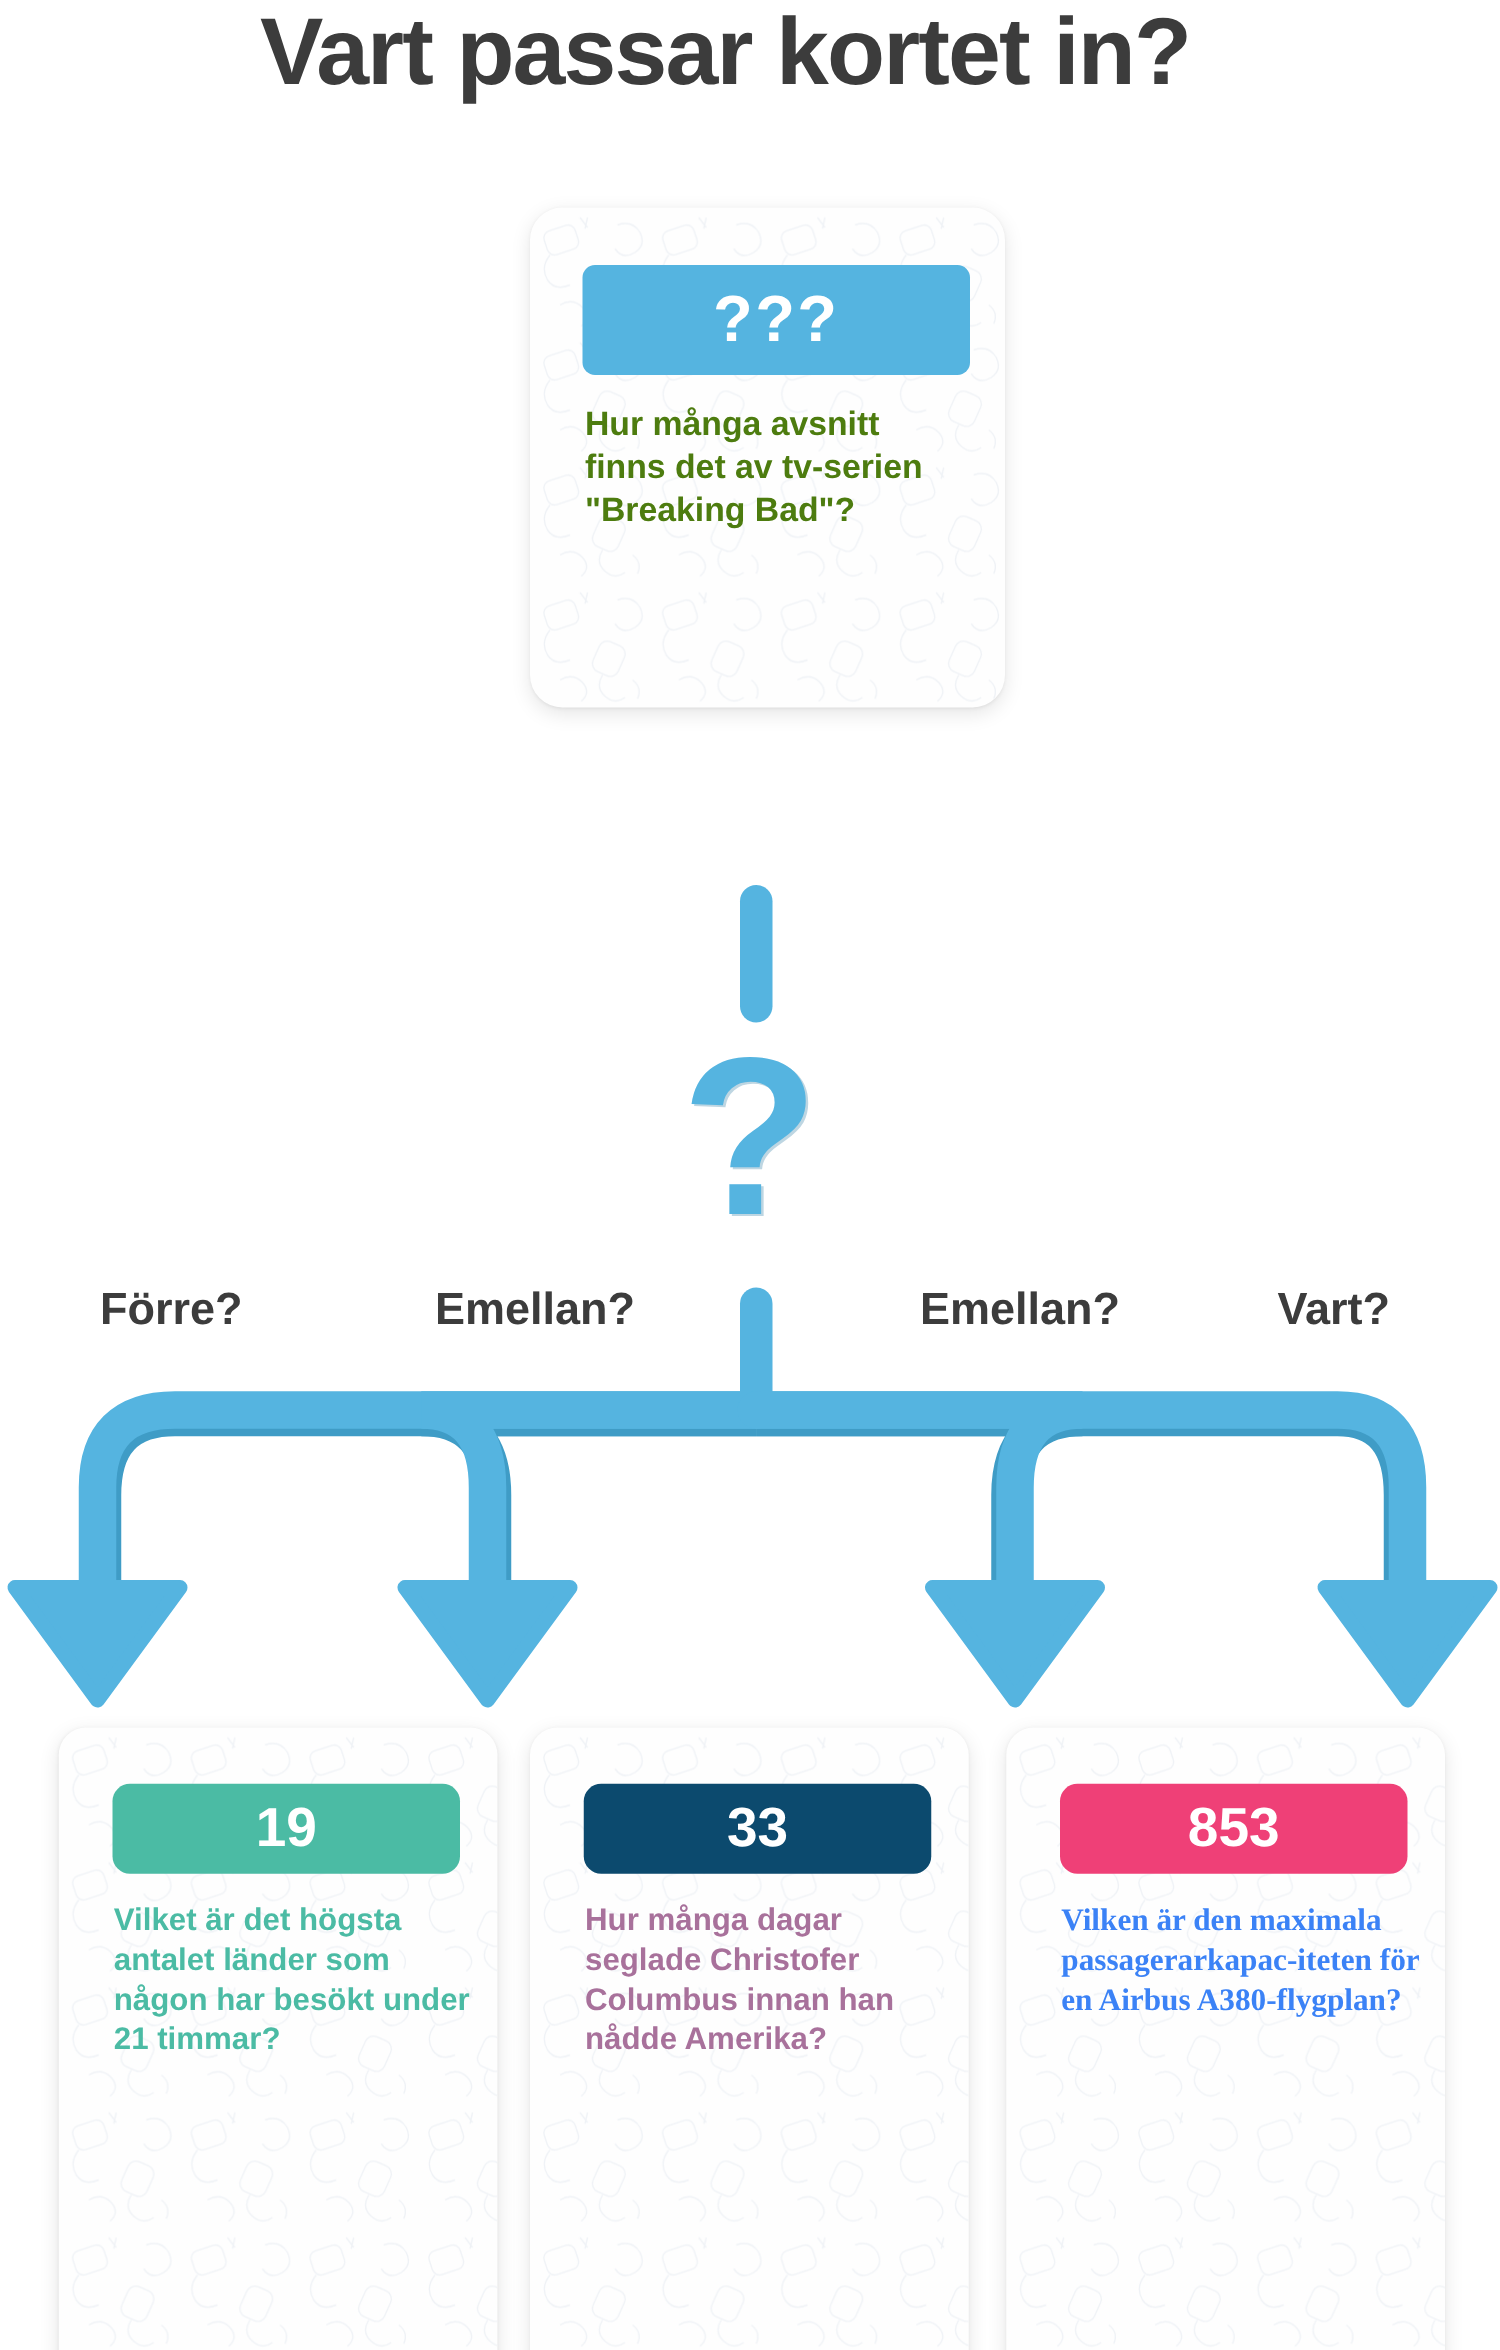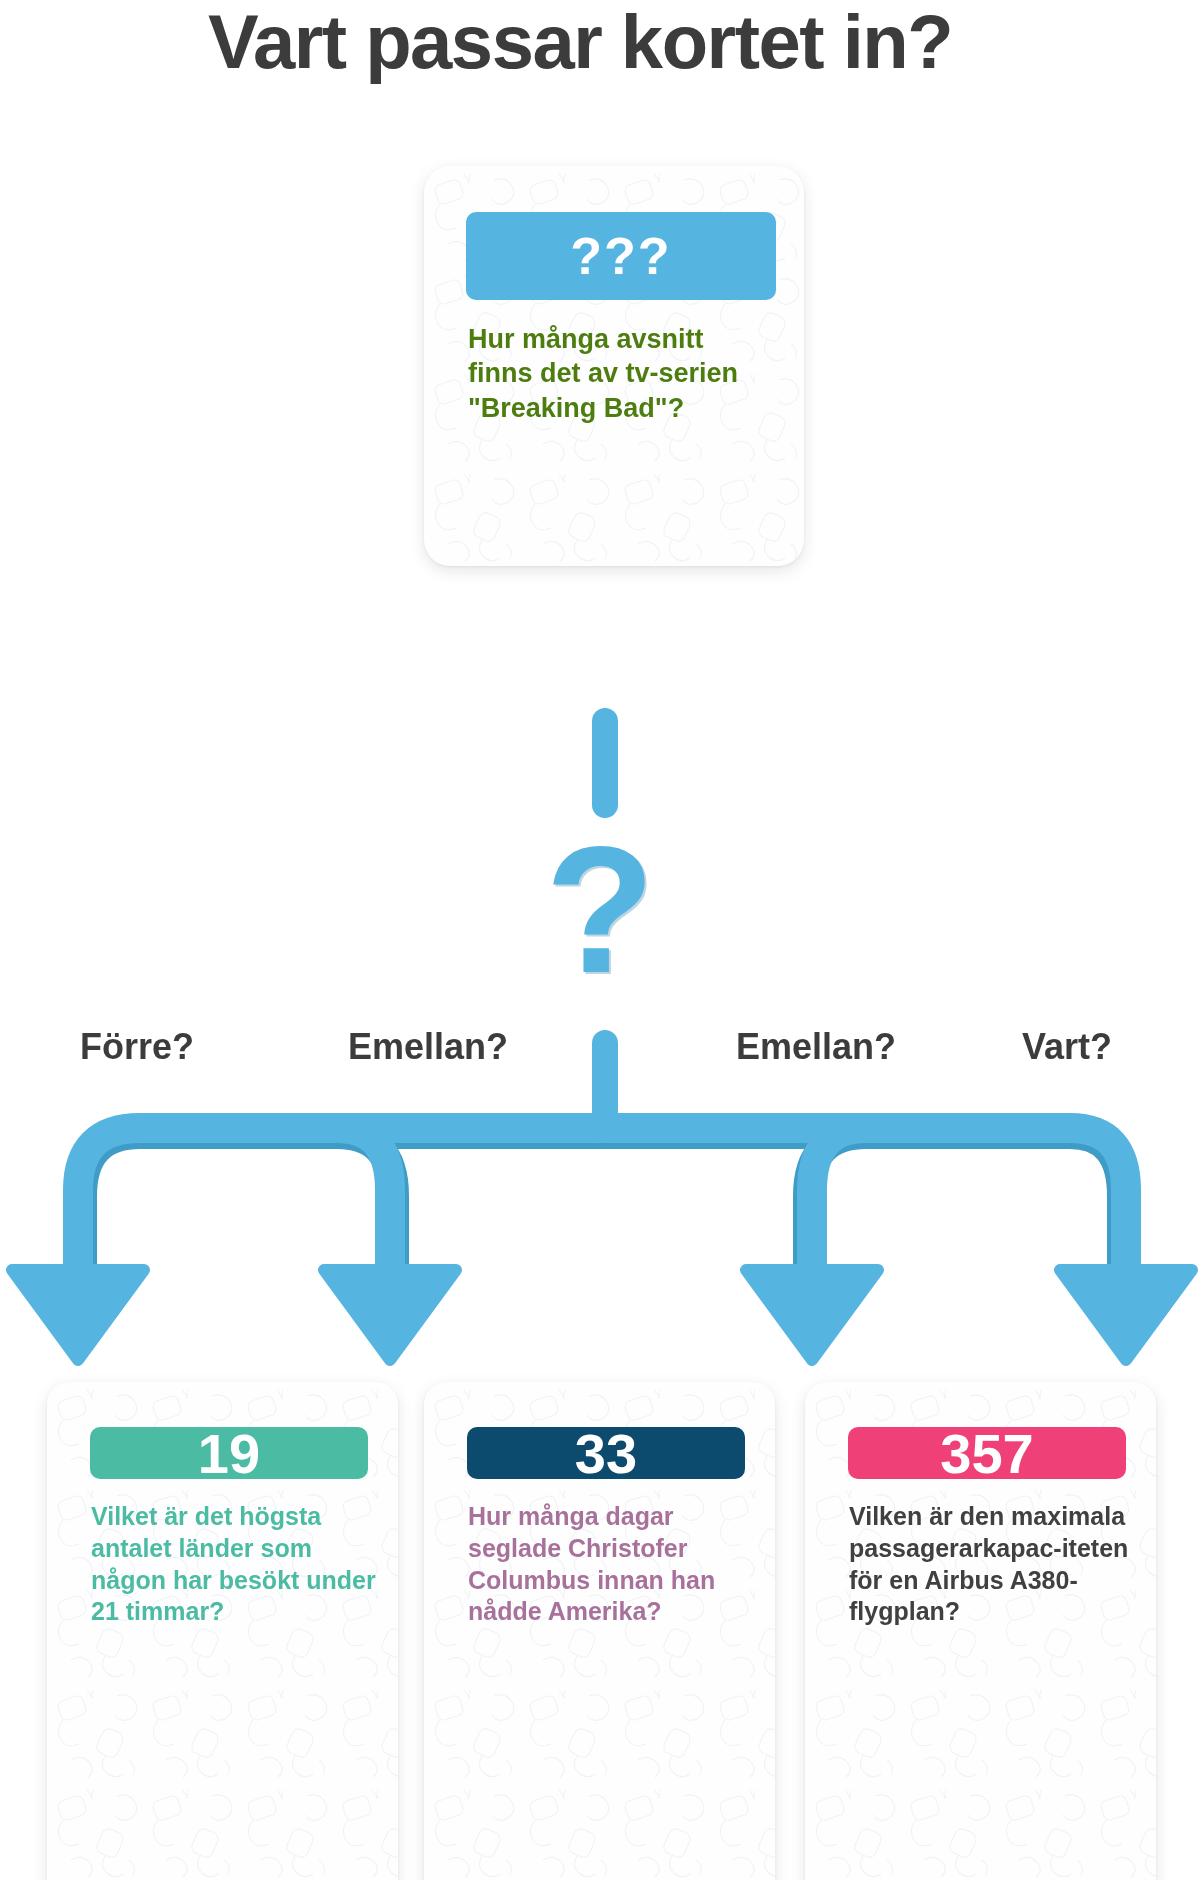--- a/index.html
+++ b/index.html
@@ -87,22 +87,23 @@
     top: 1382px;
     width: 351px;
     height: 520px;
   }
   #card-green  { left: 47px;  }
   #card-purple { left: 424px; }
   #card-pink   { left: 805px; }
 
   .bottom-card .badge {
     margin: 45px 30px 0 43px;
-    height: 52px;
-    font-size: 56px;
+    height: 72px;
+    font-size: 44px;
+    border-radius: 14px;
   }
   .bottom-card .card-question {
     margin: 22px 18px 0 44px;
     font-size: 25px;
   }
 
   
   #stem-top {
     position: absolute;
     left: 592px;
@@ -247,17 +248,17 @@
     <div class="card-question" style="color:#a8719b;">Hur många dagar seglade Christofer Columbus innan han nådde Amerika?</div>
   </div>
 </div>
 
 <div class="card bottom-card" id="card-pink">
   <svg class="card-watermark" viewBox="0 0 351 520" preserveAspectRatio="none" aria-hidden="true">
     <rect width="351" height="520" fill="url(#wm1)"></rect>
   </svg>
   <div class="card-inner">
     <div class="badge" style="background:#ef4077;">
-      <span>357</span>
-    </div>
-    <div class="card-question" style="color:#404040;">Vilken är den maximala passagerarkapac-iteten för en Airbus A380-flygplan?</div>
+      <span>853</span>
+    </div>
+    <div class="card-question" style="color:#3b82f6;font-family:Liberation Serif, serif;">Vilken är den maximala passagerarkapac-iteten för en Airbus A380-flygplan?</div>
   </div>
 </div>
 
 </body></html>

